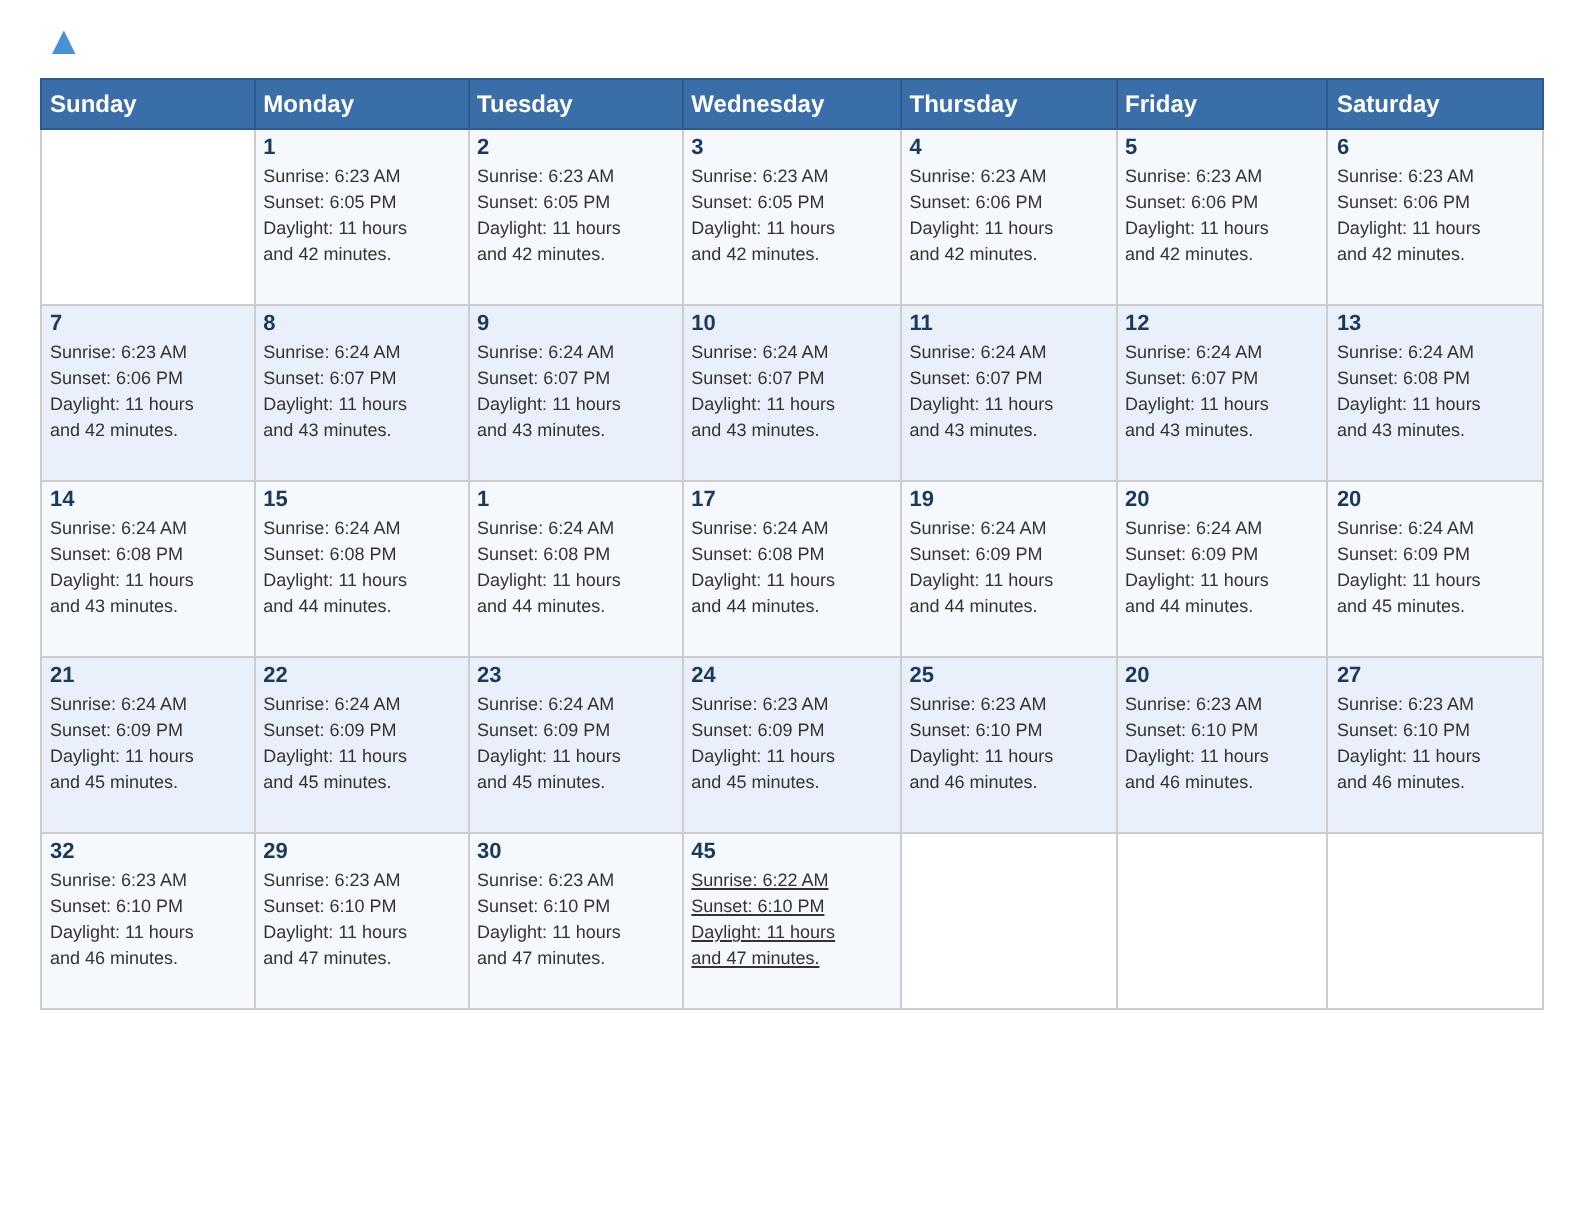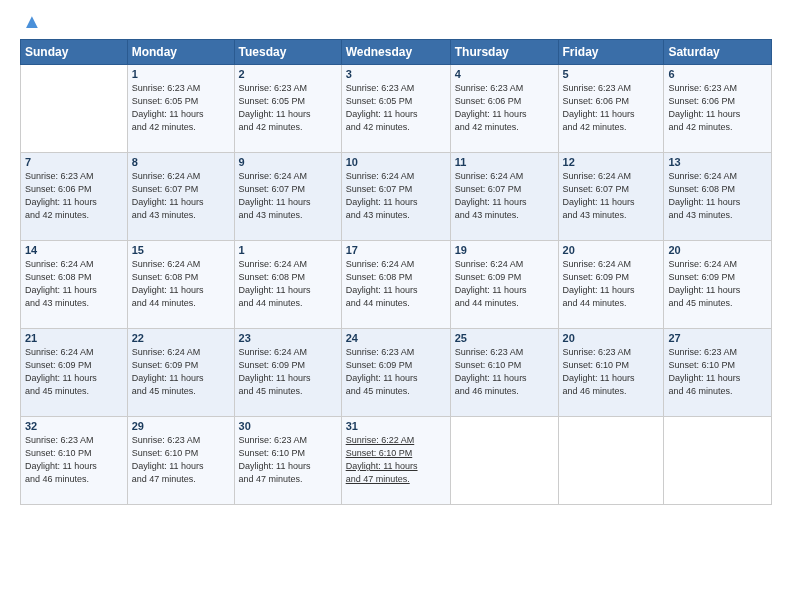--- a/index.html
+++ b/index.html
@@ -343,21 +343,21 @@
 and 47 minutes.</div>
           </td>
           <td>
             <span class="day-num">30</span>
             <div class="day-info" style="white-space: pre-line;">Sunrise: 6:23 AM
 Sunset: 6:10 PM
 Daylight: 11 hours
 and 47 minutes.</div>
           </td>
           <td>
-            <span class="day-num">31</span>
+            <span class="day-num">45</span>
             <div class="day-info" style="white-space: pre-line; text-decoration: underline;">Sunrise: 6:22 AM
 Sunset: 6:10 PM
 Daylight: 11 hours
 and 47 minutes.</div>
           </td>
           <td class="empty-cell"></td>
           <td class="empty-cell"></td>
           <td class="empty-cell"></td>
         </tr>
       </tbody>

